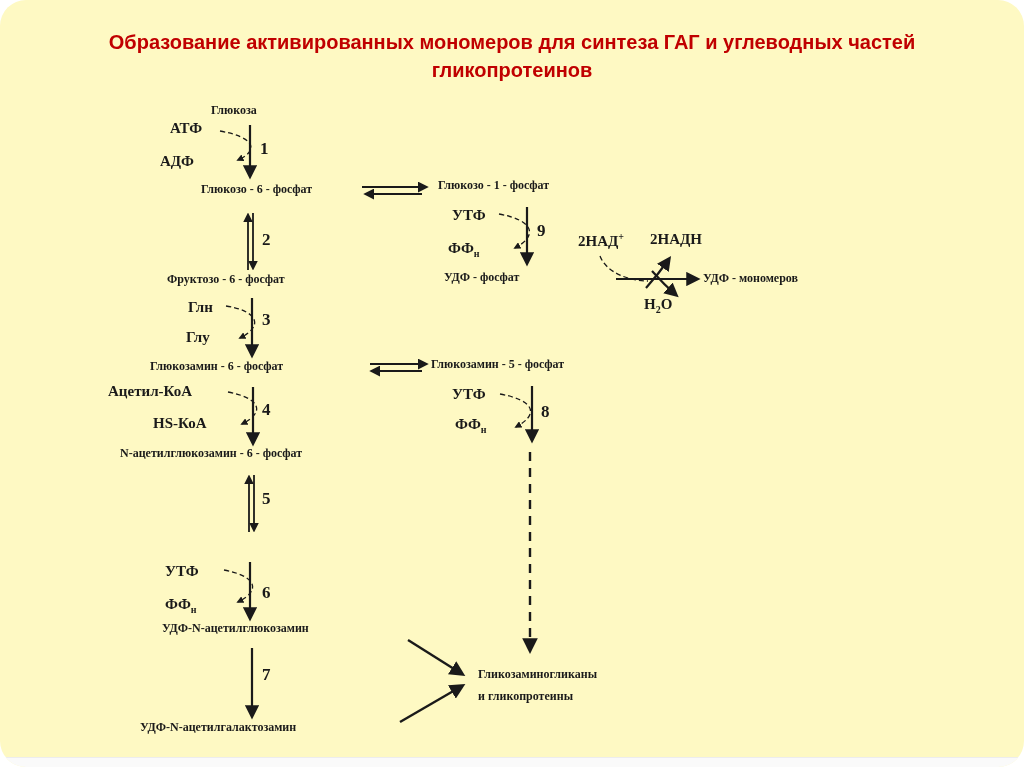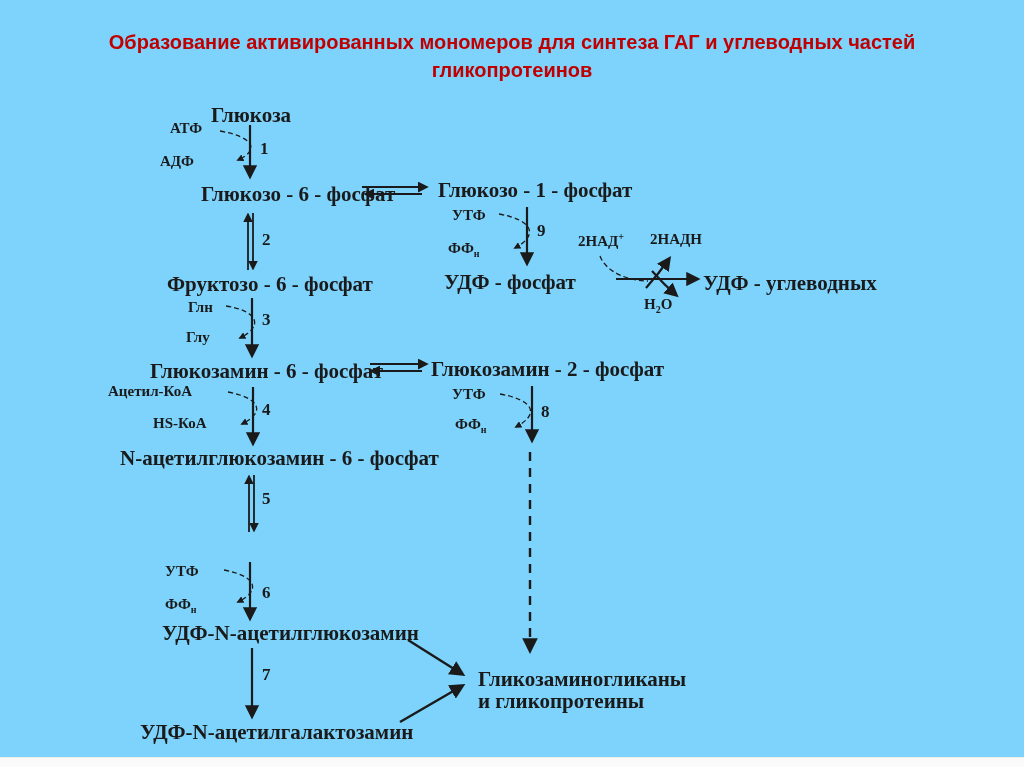--- a/index.html
+++ b/index.html
@@ -1,26 +1,26 @@
 <!DOCTYPE html>
 <html><head>
 <meta charset="utf-8">
 <style>
   html,body{margin:0;padding:0;background:#ffffff;}
   .slide{
-    position:relative;width:1024px;height:767px;background:#7dd3fc;overflow:hidden;
-    font-family:"Liberation Serif",serif;color:#1a1a1a;
+    position:relative;width:1024px;height:767px;background:#fef9c3;overflow:hidden;
+    font-family:"Liberation Serif",serif;color:#1a1a1a;border-radius:26px;
   }
   .title{
     position:absolute;top:28px;left:0;width:100%;text-align:center;
     font-family:"Liberation Sans",sans-serif;font-weight:bold;font-size:20px;
     line-height:28px;color:#c00000;
   }
   .lbl{position:absolute;white-space:nowrap;font-weight:bold;}
-  .met{font-size:21px;}
+  .met{font-size:12px;}
   .cof{font-size:15px;}
   .num{font-size:17px;}
   sub{font-size:10px;}
   sup{font-size:10px;}
   svg.arrows{position:absolute;left:0;top:0;pointer-events:none;}
   .bottom-strip{
     position:absolute;left:0;top:757px;width:1024px;height:10px;
     background:#fafafa;border-top:1px solid #ededed;
   }
 </style>
@@ -96,32 +96,32 @@
   <div class="lbl met" style="left:438px;top:178px;">Глюкозо - 1 - фосфат</div>
 
   <div class="lbl cof" style="left:452px;top:207px;">УТФ</div>
   <div class="lbl cof" style="left:448px;top:240px;"><span>ФФ</span><sub>н</sub></div>
   <div class="lbl num" style="left:537px;top:221px;">9</div>
 
   <div class="lbl met" style="left:444px;top:270px;">УДФ - фосфат</div>
 
   <div class="lbl cof" style="left:578px;top:231px;"><span>2НАД</span><sup>+</sup></div>
   <div class="lbl cof" style="left:650px;top:231px;text-align:right;">2НАДН</div>
-  <div class="lbl met" style="left:703px;top:271px;">УДФ - углеводных</div>
+  <div class="lbl met" style="left:703px;top:271px;">УДФ - мономеров</div>
   <div class="lbl cof" style="left:644px;top:296px;"><span>Н</span><sub>2</sub><span>О</span></div>
 
   <div class="lbl num" style="left:262px;top:230px;">2</div>
   <div class="lbl met" style="left:167px;top:272px;">Фруктозо - 6 - фосфат</div>
 
   <div class="lbl cof" style="left:188px;top:299px;">Глн</div>
   <div class="lbl cof" style="left:186px;top:329px;">Глу</div>
   <div class="lbl num" style="left:262px;top:310px;">3</div>
 
   <div class="lbl met" style="left:150px;top:359px;">Глюкозамин - 6 - фосфат</div>
-  <div class="lbl met" style="left:431px;top:357px;">Глюкозамин - 2 - фосфат</div>
+  <div class="lbl met" style="left:431px;top:357px;">Глюкозамин - 5 - фосфат</div>
 
   <div class="lbl cof" style="left:452px;top:386px;">УТФ</div>
   <div class="lbl cof" style="left:455px;top:416px;"><span>ФФ</span><sub>н</sub></div>
   <div class="lbl num" style="left:541px;top:402px;">8</div>
 
   <div class="lbl cof" style="left:108px;top:383px;">Ацетил-КоА</div>
   <div class="lbl cof" style="left:153px;top:415px;">HS-КоА</div>
   <div class="lbl num" style="left:262px;top:400px;">4</div>
 
   <div class="lbl met" style="left:120px;top:446px;">N-ацетилглюкозамин - 6 - фосфат</div>

